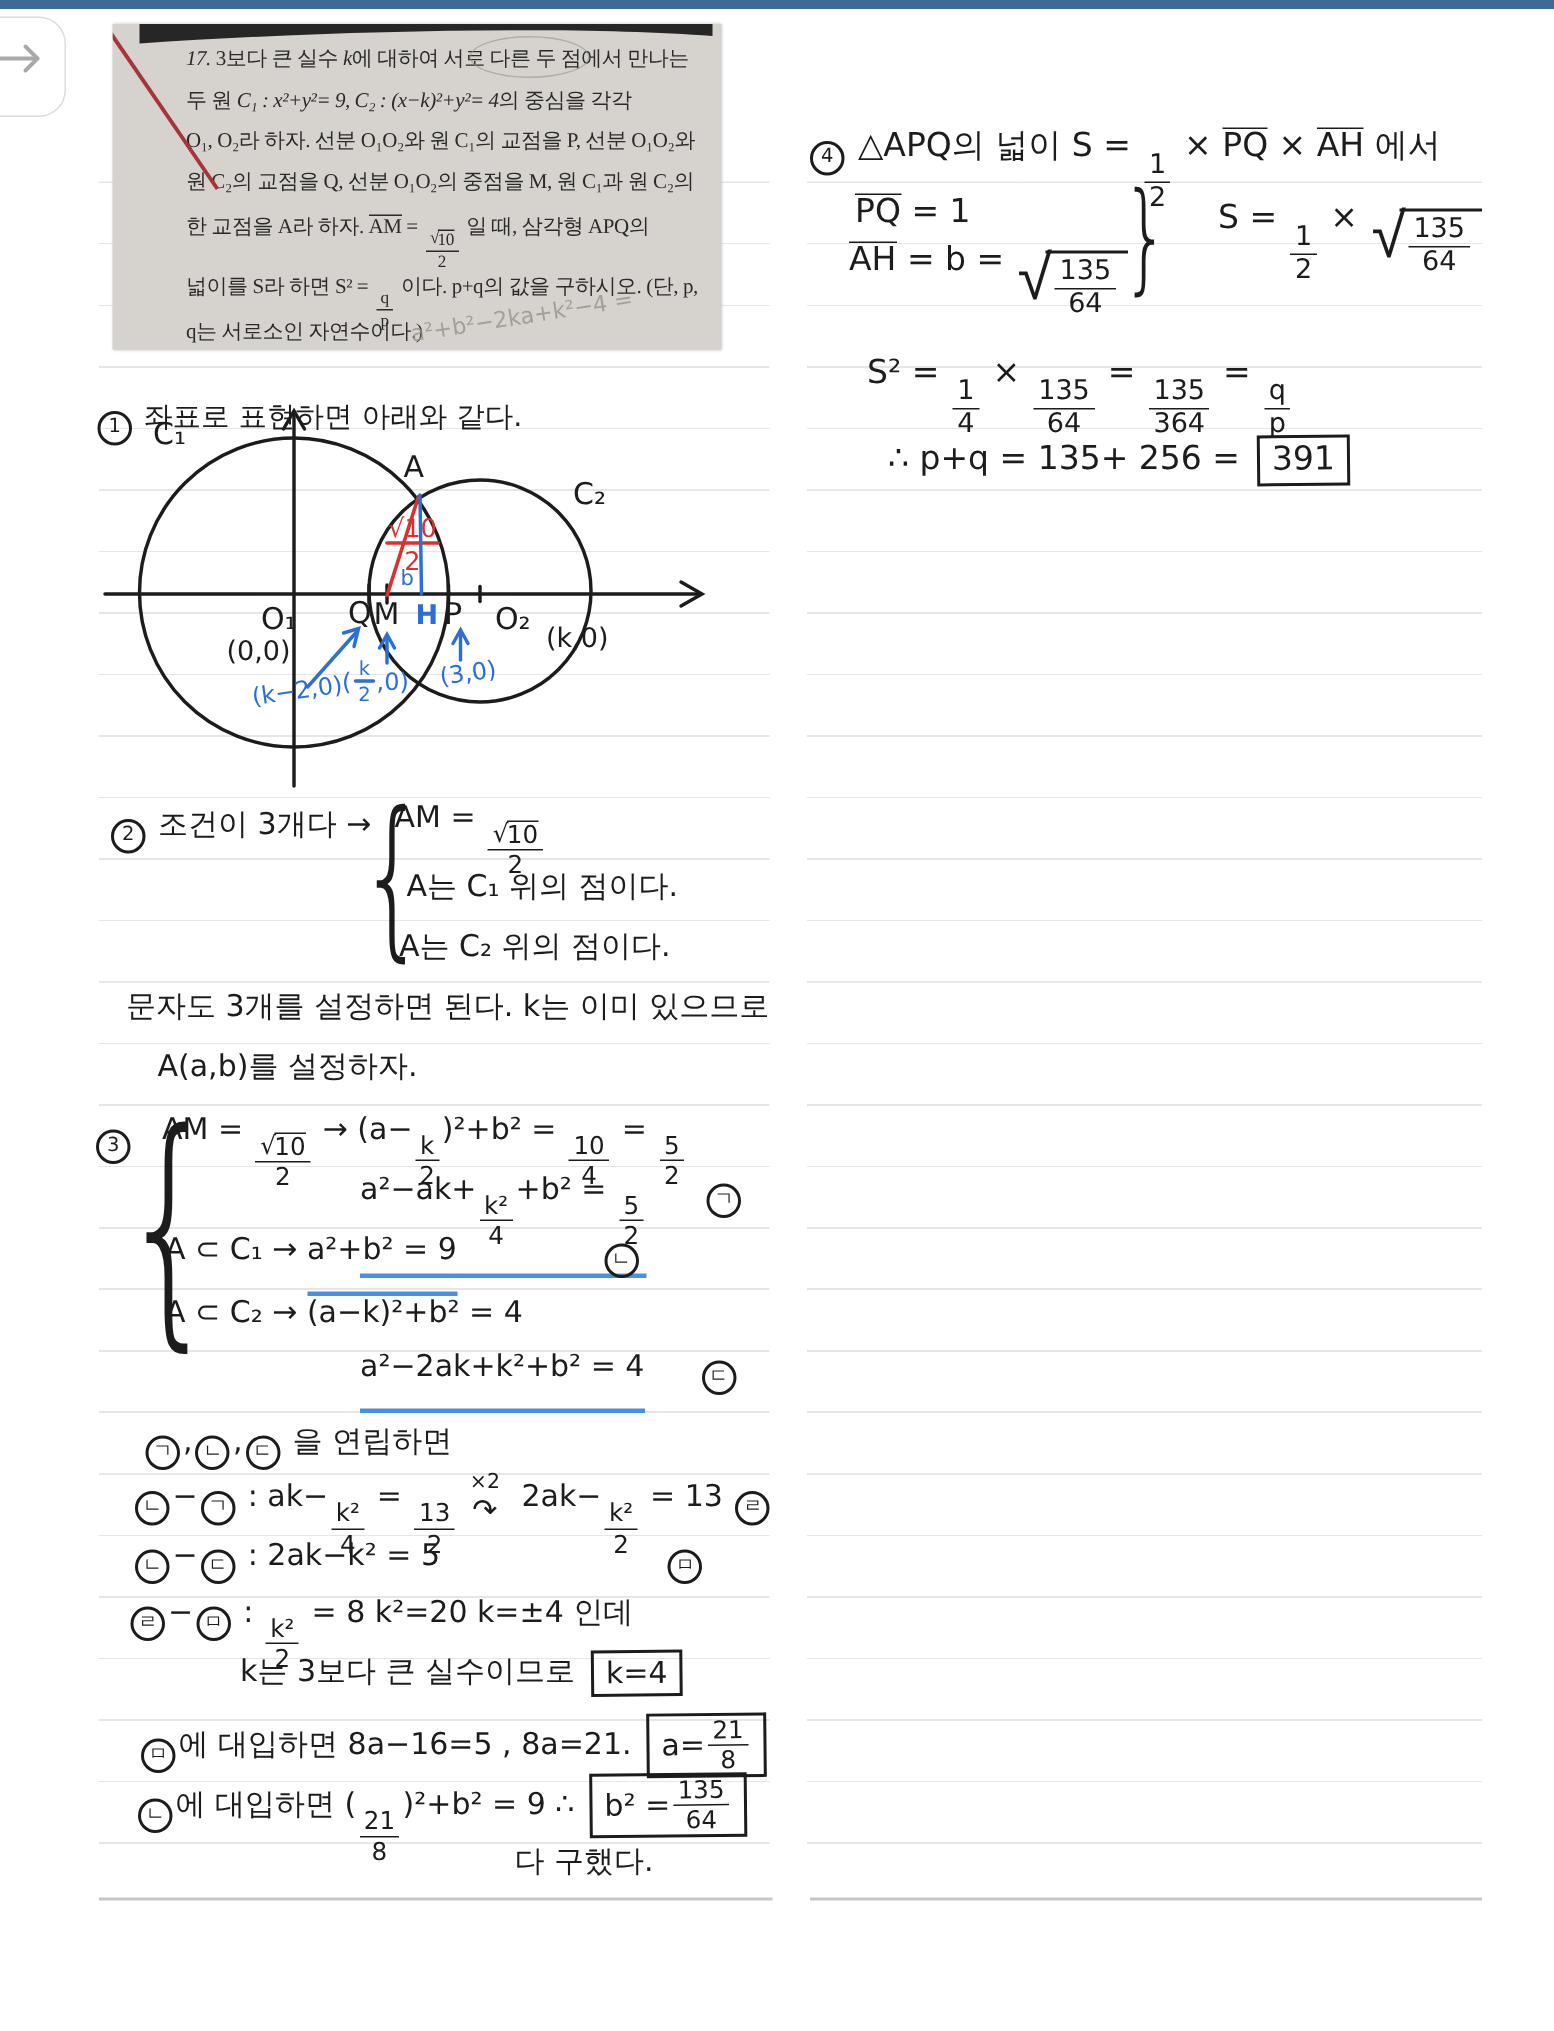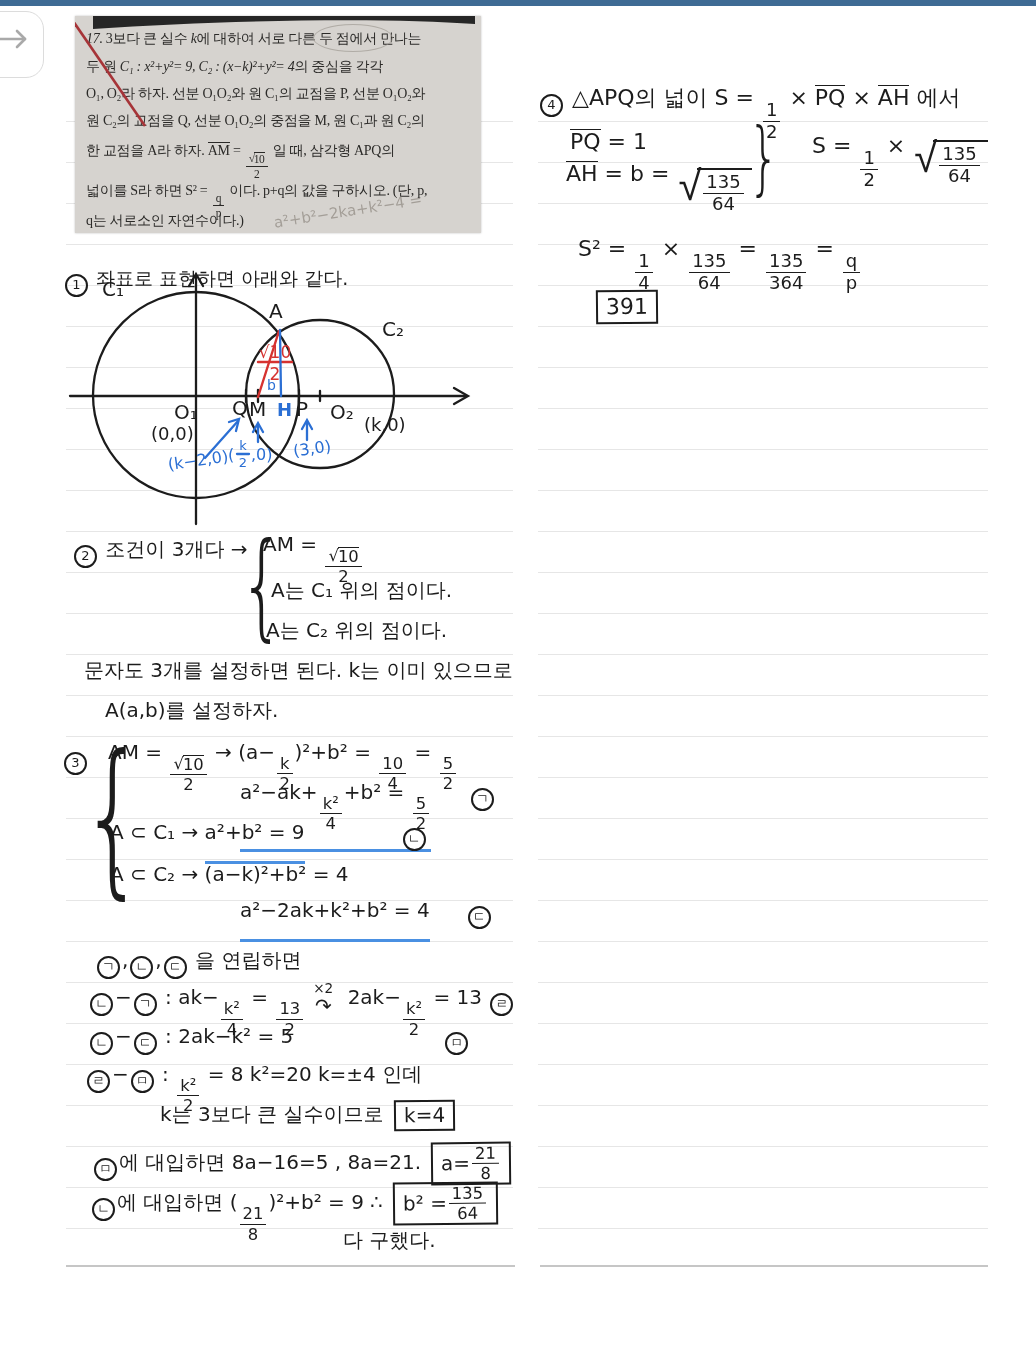--- a/index.html
+++ b/index.html
@@ -19,21 +19,21 @@
   .rule-end{position:absolute;top:1259px;height:2px;background:#c6c6c6;}
   .rule-end.l{left:66px;width:449px;}
   .rule-end.r{left:540px;width:448px;}
 
   
   .pcard{
     position:absolute;left:75px;top:16px;width:406px;height:217px;background:#d6d3cf;
     font-family:"Liberation Serif","DejaVu Serif",serif;color:#2b2a28;font-size:14px;
     overflow:hidden;box-shadow:0 0 2px rgba(0,0,0,.25);
   }
-  .pline{position:absolute;left:11px;white-space:nowrap;letter-spacing:-0.3px;}
+  .pline{position:absolute;left:11px;white-space:nowrap;letter-spacing:-0.3px;padding-left:38px;}
   .pov{position:absolute;left:0;top:0;pointer-events:none;}
   .scribble{
     position:absolute;left:198px;top:186px;color:#97918a;font-size:15px;
     transform:rotate(-9deg);white-space:nowrap;opacity:.8;font-family:"DejaVu Sans",sans-serif;
   }
   .poval{position:absolute;left:238px;top:8px;width:78px;height:26px;border:1.3px solid #9b968f;border-radius:50%;opacity:.65;}
 
   
   .hw{position:absolute;white-space:nowrap;font-size:20px;line-height:1.25;}
   .hw.sm{font-size:19px;margin-top:21px;}
@@ -293,15 +293,15 @@
     </span><span> × </span><span class="frac">
       <span class="fn">135</span>
       <span class="fd">64</span>
     </span><span> = </span><span class="frac">
       <span class="fn">135</span>
       <span class="fd">364</span>
     </span><span> = </span><span class="frac">
       <span class="fn">q</span>
       <span class="fd">p</span>
     </span></div>
-<div class="hw rt" style="left:592px;top:290px"><span class="boxv">
+<div class="hw rt" style="left:592px;top:290px"><span>∴  p+q = 135+ 256 = </span><span class="boxv">
       <span>391</span>
     </span></div>
 
 </body></html>

